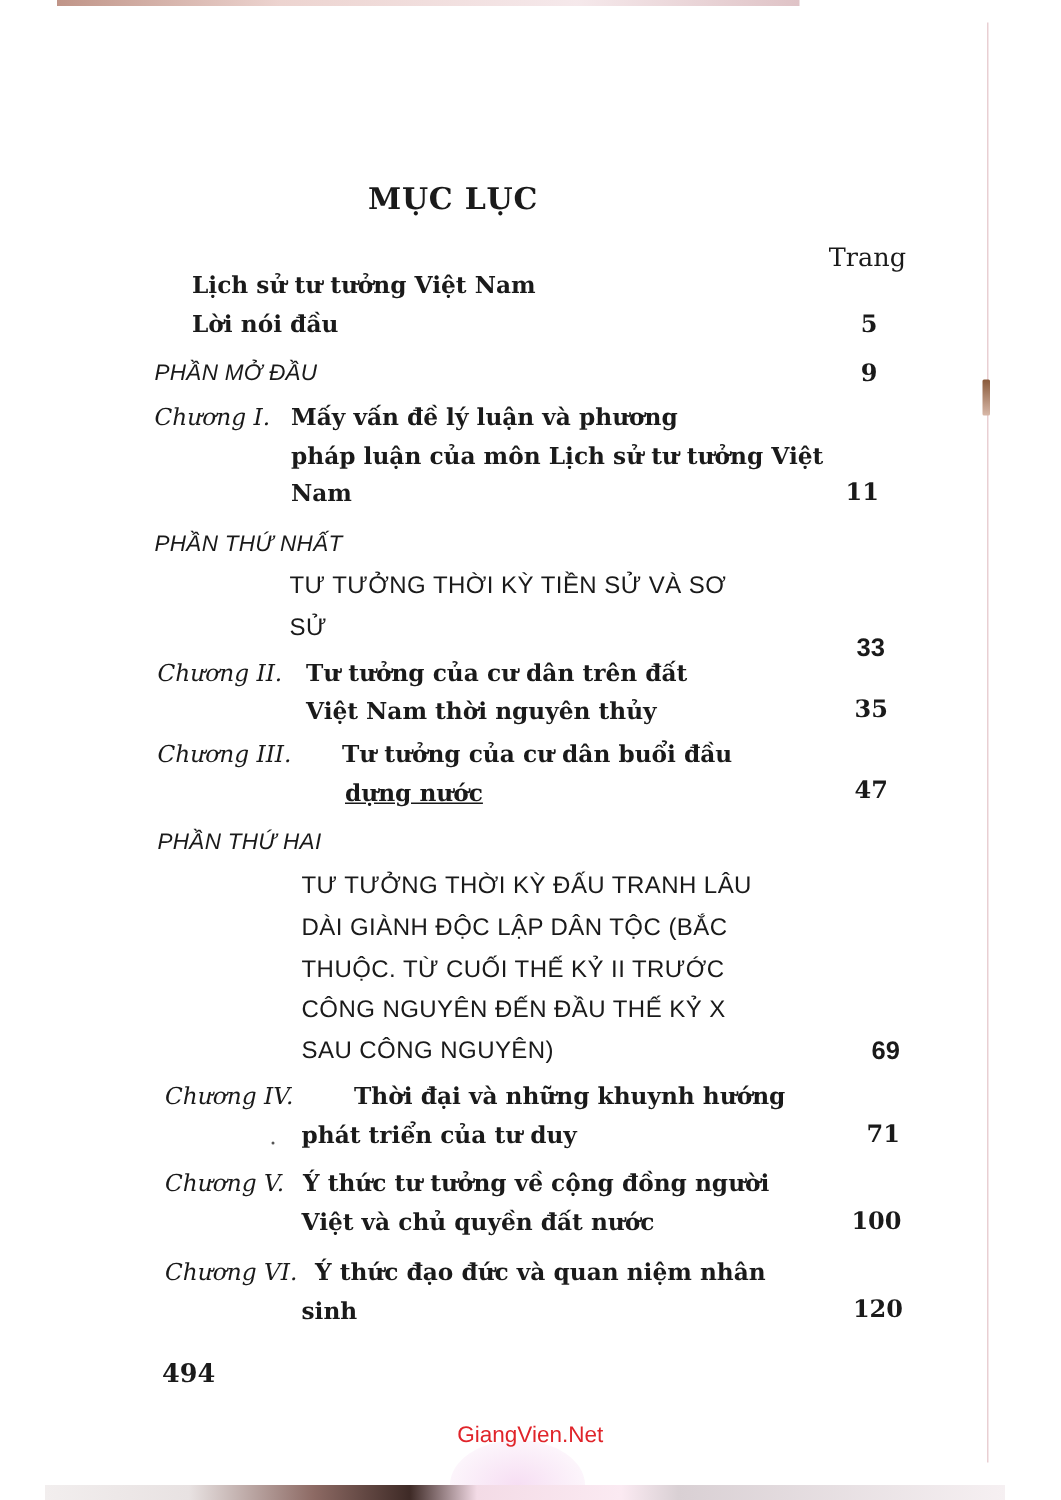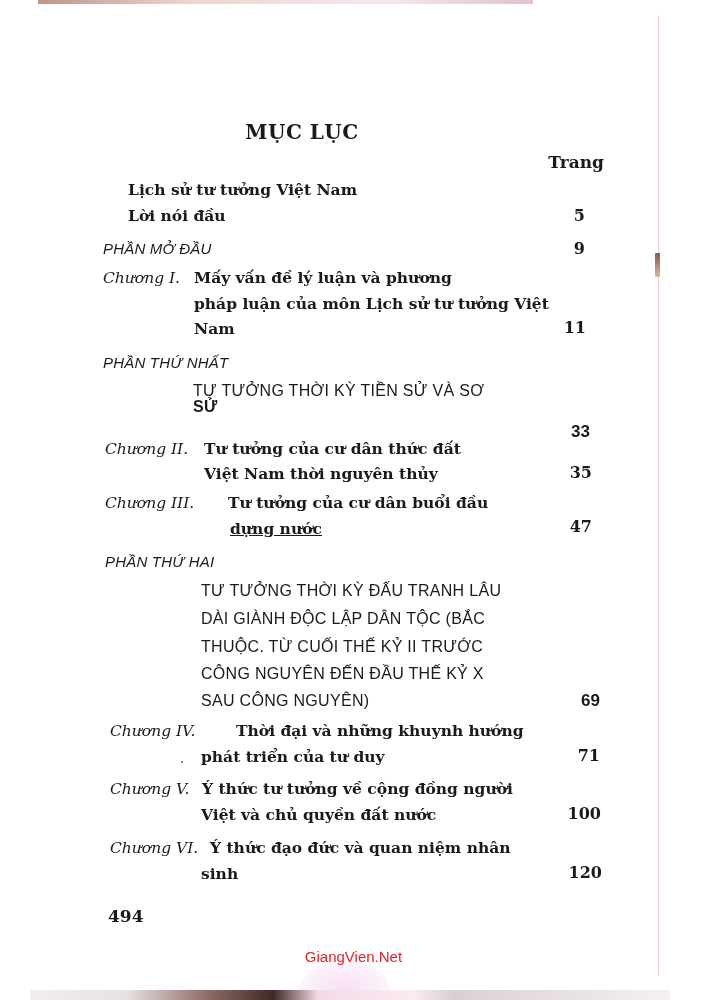--- a/index.html
+++ b/index.html
@@ -31,22 +31,22 @@
       position: absolute; left: 300px; top: 960px; width: 90px; height: 60px;
       border-radius: 50%;
       background: radial-gradient(ellipse at center, rgba(240,200,235,0.6), rgba(255,255,255,0));
     }
 
     .title {
       position: absolute; left: 0; width: 604px; top: 120px;
       text-align: center; font-weight: bold; font-size: 20px; letter-spacing: 0.5px;
     }
     .col-header {
-      position: absolute; right: 103px; top: 152px;
-      font-weight: bold; font-size: 17px;
+      position: absolute; right: 103px; top: 162px;
+      font-weight: normal; font-size: 17px;
     }
 
     .line {
       position: absolute; font-size: 15.5px; font-weight: bold; white-space: nowrap;
     }
     .line .lbl { font-style: italic; font-weight: normal; font-family: "DejaVu Serif", serif; }
     .caps {
       font-family: "Liberation Sans", "DejaVu Sans", sans-serif;
       font-weight: normal; font-size: 16px; letter-spacing: 0.3px;
     }
@@ -92,25 +92,25 @@
 
 <div class="line" style="left:103px; top:268px;"><span class="lbl">Chương I.</span></div>
 <div class="line" style="left:194px; top:268px;">Mấy vấn đề lý luận và phương</div>
 <div class="line" style="left:194px; top:294px;">pháp luận của môn Lịch sử tư tưởng Việt</div>
 <div class="line" style="left:194px; top:319px;">Nam</div>
 <div class="pg" style="left:526px; top:318px;">11</div>
 
 <div class="line part" style="left:103px; top:354px;">PHẦN THỨ NHẤT</div>
 
 <div class="line caps" style="left:193px; top:382px;">TƯ TƯỞNG THỜI KỲ TIỀN SỬ VÀ SƠ</div>
-<div class="line caps" style="left:193px; top:398px;font-weight:bold;">SỬ</div>
+<div class="line caps" style="left:193px; top:410px;">SỬ</div>
 <div class="pg sans" style="left:530px; top:422px;">33</div>
 
 <div class="line" style="left:105px; top:439px;"><span class="lbl">Chương II.</span></div>
-<div class="line" style="left:204px; top:439px;">Tư tưởng của cư dân thức đất</div>
+<div class="line" style="left:204px; top:439px;">Tư tưởng của cư dân trên đất</div>
 <div class="line" style="left:204px; top:464px;">Việt Nam thời nguyên thủy</div>
 <div class="pg" style="left:532px; top:463px;">35</div>
 
 <div class="line" style="left:105px; top:493px;"><span class="lbl">Chương III.</span></div>
 <div class="line" style="left:210px; top:493px;margin-left:18px;">Tư tưởng của cư dân buổi đầu</div>
 <div class="line" style="left:230px; top:519px;text-decoration:underline;">dựng nước</div>
 <div class="pg" style="left:532px; top:517px;">47</div>
 
 <div class="line part" style="left:105px; top:553px;">PHẦN THỨ HAI</div>
 

